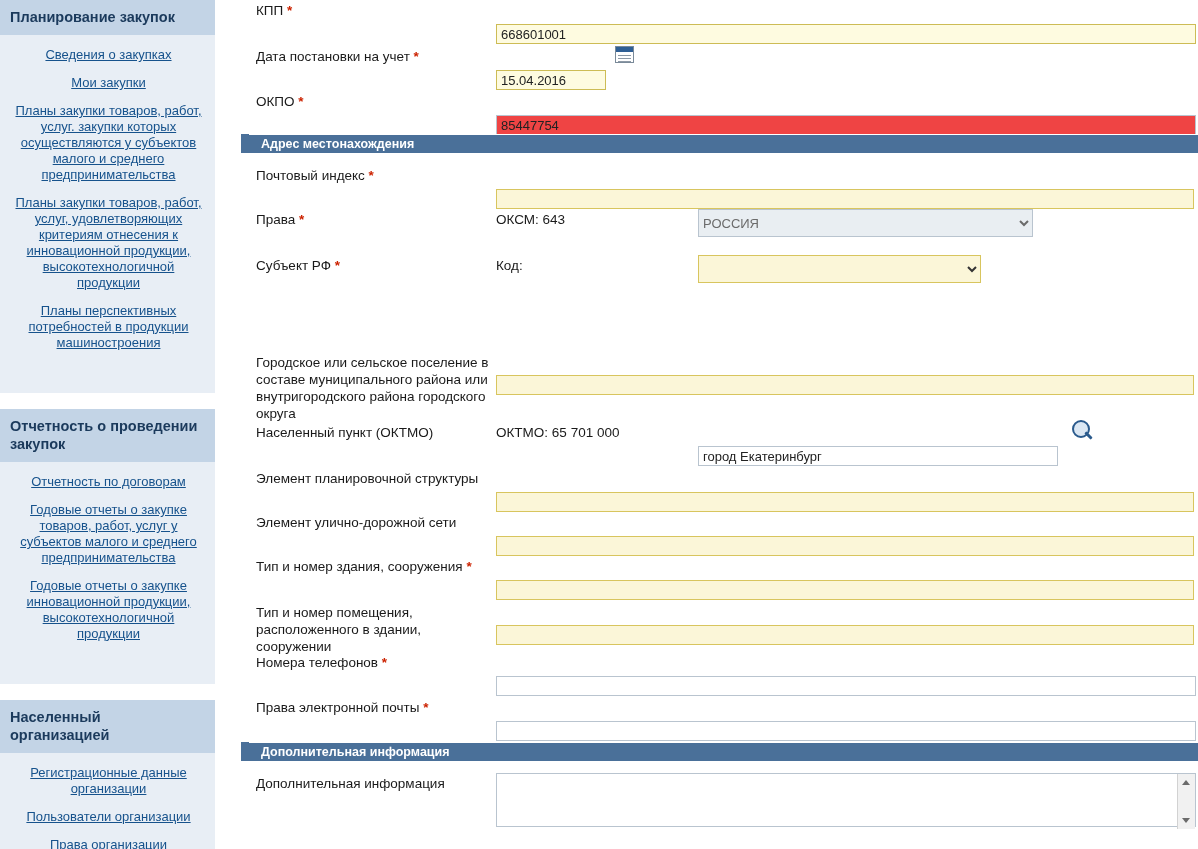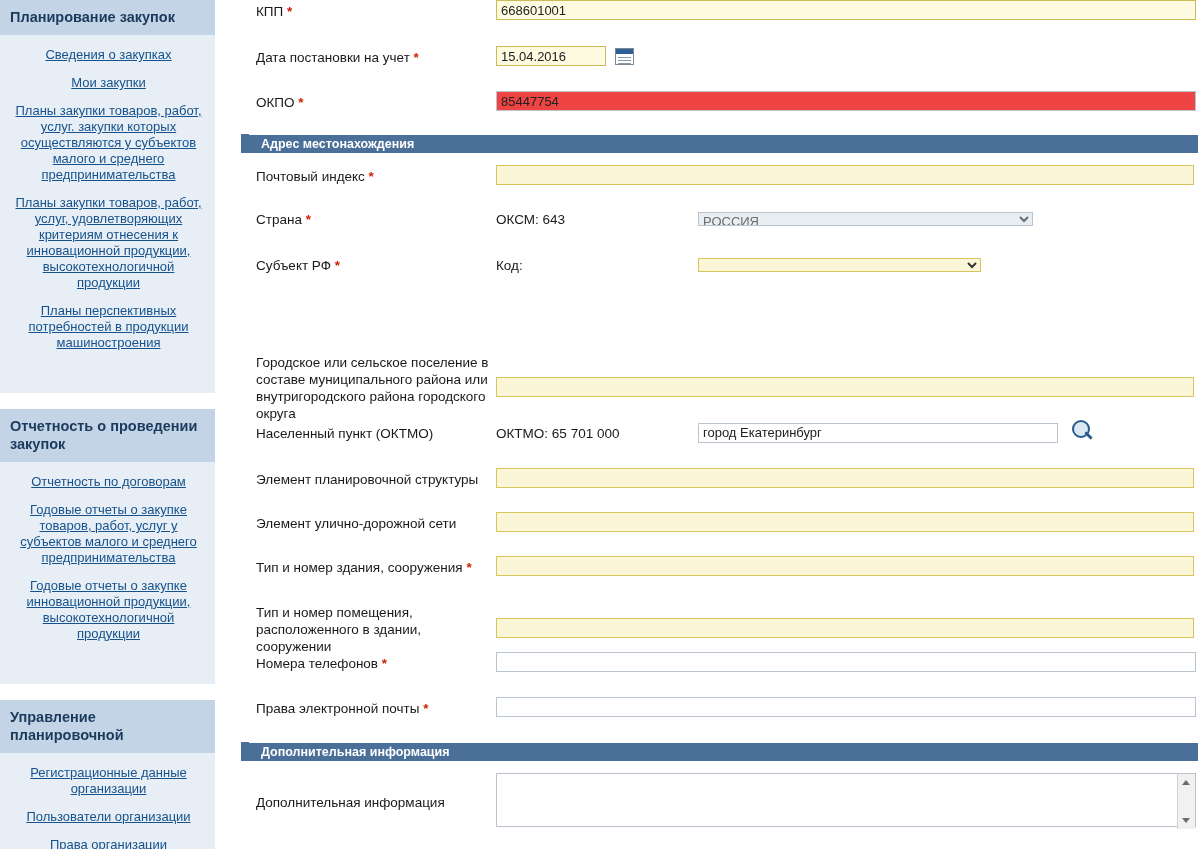--- a/index.html
+++ b/index.html
@@ -56,54 +56,55 @@
     left: 233px; top: 0;
     width: 965px;
     height: 849px;
     background: #ffffff;
     font-size: 13.5px;
     color: #111111;
   }
   .row {
     position: relative;
     display: flex;
-    align-items: center;
+    align-items: flex-start;
   }
   .lbl {
     color: #1a1a1a;
     font-size: 13.5px;
     line-height: 16px;
     padding-top: 3px;
   }
   .req { color: #cc2200; font-weight: bold; }
 
   
   input.tf {
     font-family: "Liberation Sans", sans-serif;
     font-size: 13px;
     color: #222;
     height: 20px;
     box-sizing: border-box;
     padding: 1px 4px;
     border: 1px solid #b9c4cf;
     background: #ffffff;
     outline: none;
+    margin-top: 24px;
   }
   input.tf.req-fill {
     background: #fbf6d8;
     border: 1px solid #d8c55e;
   }
   input.tf.yellow-strong {
     background: #fefbe0;
     border: 1px solid #cdbc55;
   }
   select.sel {
     font-family: "Liberation Sans", sans-serif;
     font-size: 13px;
-    height: 14px;
+    height: 28px;
     box-sizing: border-box;
     border: 1px solid #b9c4cf;
     background: #e9eef2;
     color: #6b6b6b;
   }
   select.sel.req-fill {
     background: #fbf6d8;
     border: 1px solid #d8c55e;
     color: #333;
   }
@@ -233,21 +234,21 @@
     <div class="side-section-head">Отчетность о проведении закупок</div>
     <div class="side-panel">
       <span class="side-link">Отчетность по договорам</span>
       <span class="side-link">Годовые отчеты о закупке товаров, работ, услуг у субъектов малого и среднего предпринимательства</span>
       <span class="side-link">Годовые отчеты о закупке инновационной продукции, высокотехнологичной продукции</span>
       <div class="side-spacer"></div>
     </div>
 
     <div class="side-gap"></div>
 
-    <div class="side-section-head">Управление планировочной</div>
+    <div class="side-section-head">Населенный организацией</div>
     <div class="side-panel">
       <span class="side-link">Регистрационные данные организации</span>
       <span class="side-link">Пользователи организации</span>
       <span class="side-link">Права организации</span>
       <span class="side-link">Подведомственные организации</span>
 
     </div>
   </div>
 
   <div id="form">
@@ -280,21 +281,21 @@
 
     <div class="row" style="position:absolute; left:0; top:165px; width:965px;">
       <div class="lbl" style="width:240px; padding-left:23px;">
         <span>Почтовый индекс</span><span class="req"> *</span>
       </div>
       <input class="tf req-fill" style="width: 698px;" value="">
     </div>
 
     <div class="row" style="position:absolute; left:0; top:209px; width:965px;">
       <div class="lbl" style="width:240px; padding-left:23px;">
-        <span>Страна</span><span class="req"> *</span>
+        <span>Права</span><span class="req"> *</span>
       </div>
       <div class="lbl" style="width:202px;">ОКСМ: 643</div>
       <select class="sel" style="width:335px;">
         <option>РОССИЯ</option>
       </select>
     </div>
 
     <div class="row" style="position:absolute; left:0; top:255px; width:965px;">
       <div class="lbl" style="width:240px; padding-left:23px;">
         <span>Субъект РФ</span><span class="req"> *</span>

